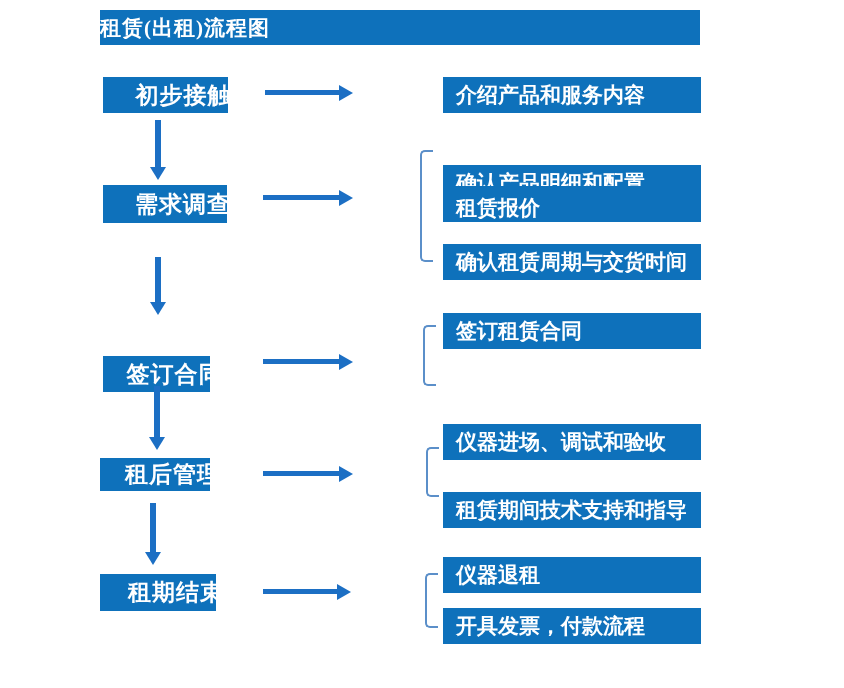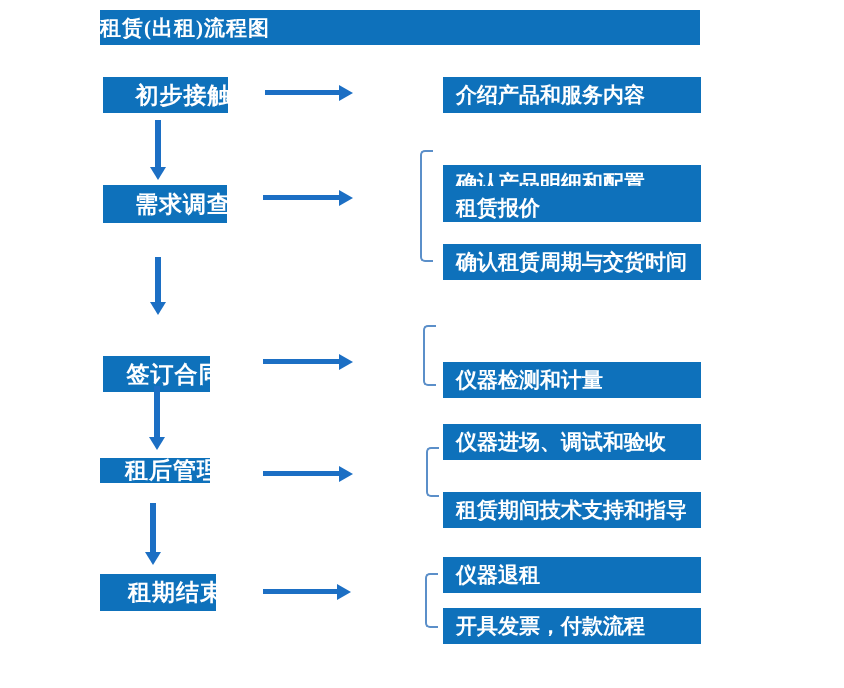--- a/index.html
+++ b/index.html
@@ -104,41 +104,41 @@
 
   <div class="stage-box" style="left:103px; top:77px;  width:125px; height:36px;">
     <span>初步接触</span>
   </div>
   <div class="stage-box" style="left:103px; top:185px; width:124px; height:38px;">
     <span>需求调查</span>
   </div>
   <div class="stage-box" style="left:103px; top:344px; width:107px; height:36px;margin-top:12px;">
     <span>签订合同</span>
   </div>
-  <div class="stage-box" style="left:100px; top:458px; width:110px; height:25px;">
+  <div class="stage-box" style="left:100px; top:458px; width:110px; height:33px;">
     <span>租后管理</span>
   </div>
   <div class="stage-box" style="left:100px; top:574px; width:116px; height:37px;font-family:Liberation Mono, monospace;">
     <span>租期结束</span>
   </div>
 
   <div class="output-box" style="top:77px;font-family:Liberation Mono, monospace;">
     <span>介绍产品和服务内容</span>
   </div>
   <div class="output-box" style="top:135px;margin-top:30px;">
     <span>确认产品明细和配置</span>
   </div>
   <div class="output-box" style="top:186px;align-items:flex-end;">
     <span>租赁报价</span>
   </div>
   <div class="output-box" style="top:244px;">
     <span>确认租赁周期与交货时间</span>
   </div>
-  <div class="output-box" style="top:362px;">
-    <span>仪器检测和计量</span>
+  <div class="output-box" style="top:313px;">
+    <span>签订租赁合同</span>
   </div>
   <div class="output-box" style="top:424px;">
     <span>仪器进场、调试和验收</span>
   </div>
   <div class="output-box" style="top:492px;">
     <span>租赁期间技术支持和指导</span>
   </div>
   <div class="output-box" style="top:557px;">
     <span>仪器退租</span>
   </div>

